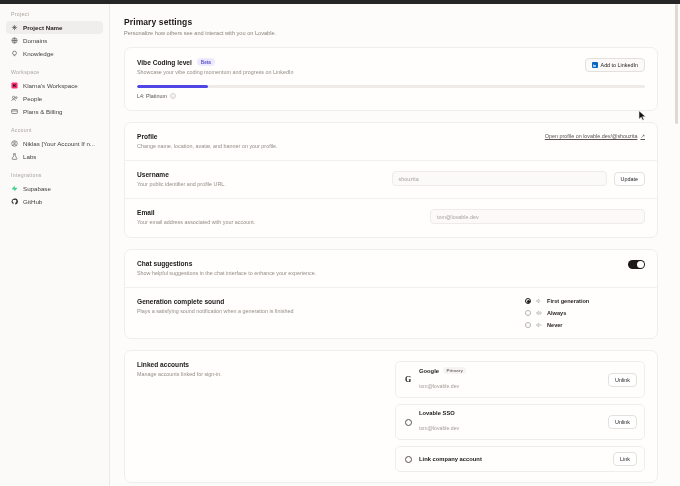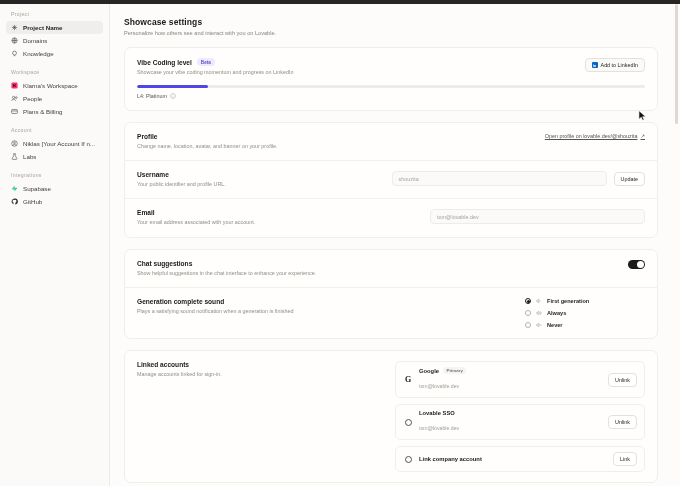--- a/index.html
+++ b/index.html
@@ -231,21 +231,21 @@
             <svg viewBox="0 0 16 16">
               <path d="M8 1.3a6.8 6.8 0 0 0-2.1 13.2c.3.1.5-.1.5-.3v-1.2c-1.9.4-2.3-.9-2.3-.9-.3-.8-.8-1-.8-1-.6-.4 0-.4 0-.4.7 0 1 .7 1 .7.6 1 1.6.7 2 .6 0-.5.2-.8.4-1-1.5-.2-3.1-.8-3.1-3.4 0-.8.3-1.4.7-1.9-.1-.2-.3-.9.1-1.9 0 0 .6-.2 1.9.7a6.4 6.4 0 0 1 3.4 0c1.3-.9 1.9-.7 1.9-.7.4 1 .1 1.7.1 1.9.4.5.7 1.1.7 1.9 0 2.6-1.6 3.2-3.1 3.4.2.2.5.7.5 1.4v2c0 .2.1.4.5.3A6.8 6.8 0 0 0 8 1.3z" fill="#24292f"></path>
             </svg>
           </span>
           <span class="side-label-txt">GitHub</span>
         </div>
       </div>
     </aside>
 
   <main class="main">
-    <div class="page-title">Showcase settings</div>
+    <div class="page-title">Primary settings</div>
     <div class="page-sub">Personalize how others see and interact with you on Lovable.</div>
 
     <section class="card">
       <div class="row">
         <div class="row-split">
           <div class="row-left">
             <div class="r-title">
               <span>Vibe Coding level</span>
               <span class="badge-beta">Beta</span>
             </div>

